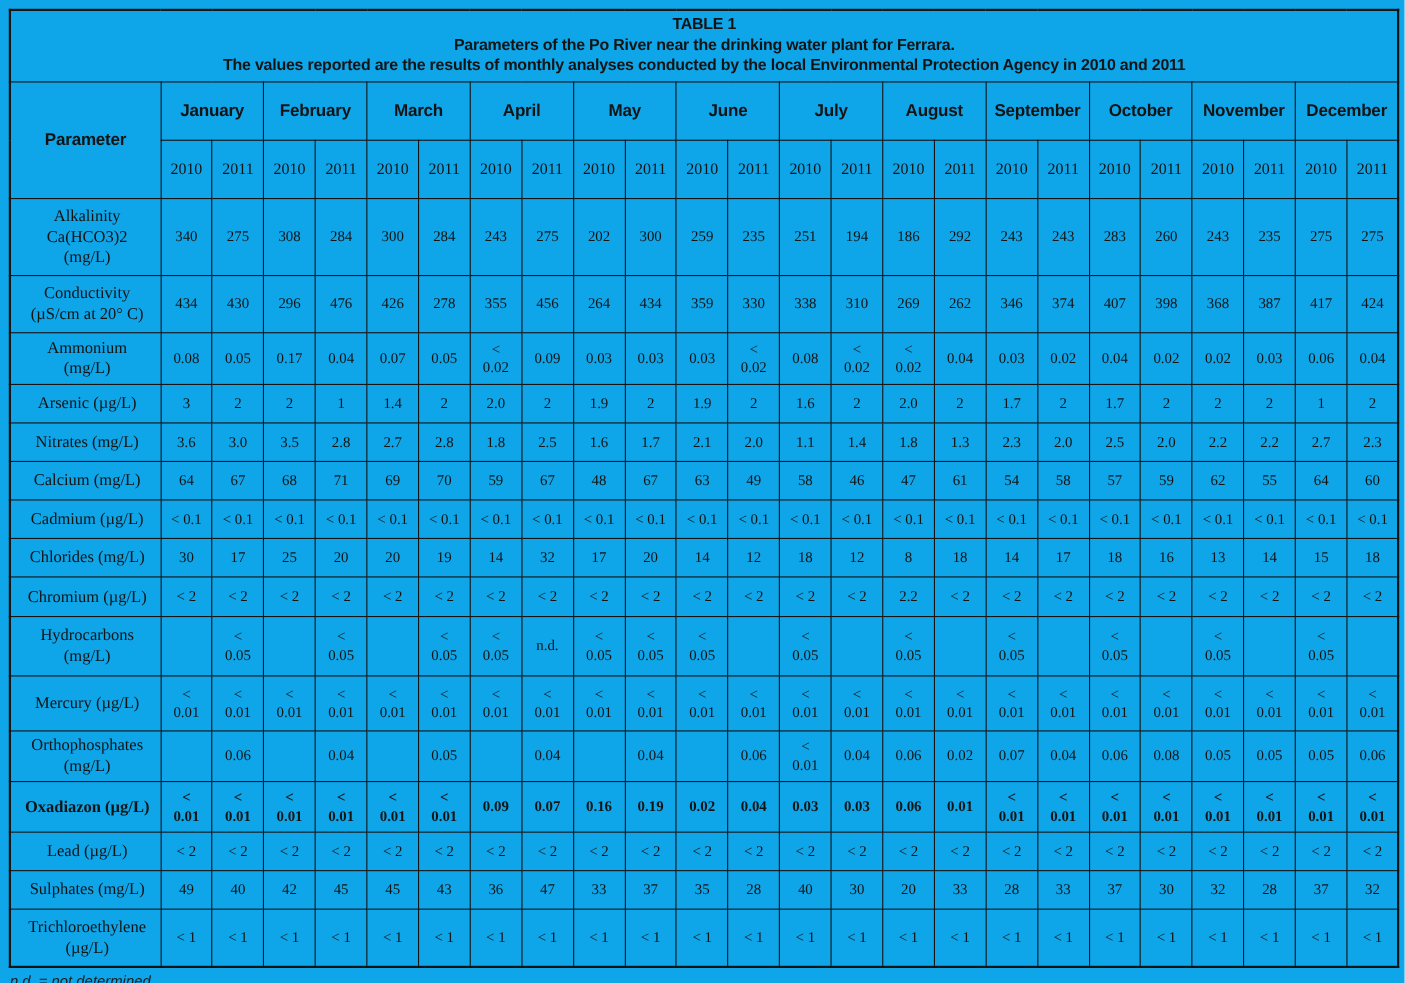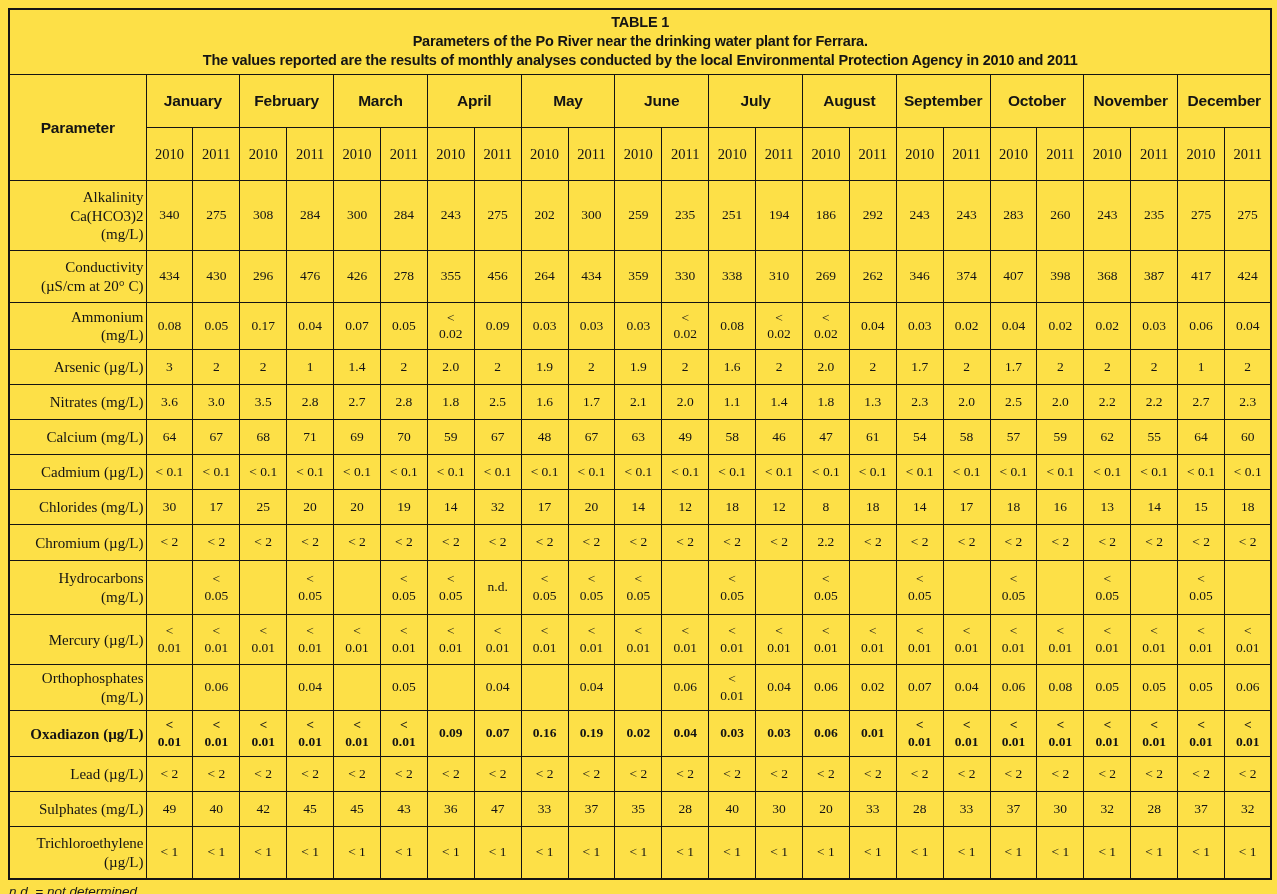--- a/index.html
+++ b/index.html
@@ -1,19 +1,19 @@
 <!DOCTYPE html>
 <html><head>
 <meta charset="utf-8">
 <style>
   html, body { margin: 0; padding: 0; background: #ffffff; }
   .page {
     width: 1277px; height: 894px; box-sizing: border-box;
     padding: 8px 6px 0 8px;
-    background: #fde047; color: #141414;
+    background: #0ea5e9; color: #141414;
     font-family: "Liberation Serif", serif;
     overflow: hidden;
   }
   table.params {
     border-collapse: collapse; table-layout: fixed;
     width: 1262px; border: 2px solid #141414;
   }
   table.params td, table.params th {
     border: 1px solid #141414;
     vertical-align: middle;
@@ -35,21 +35,21 @@
     font-weight: bold; font-size: 15.5px; text-align: center;
     letter-spacing: -0.2px; height: 50px;
   }
   .year-th {
     font-family: "Liberation Serif", serif;
     font-weight: normal; font-size: 14.5px; text-align: center;
     height: 50px;
     margin-left: 29px;
   }
   .label-cell {
-    text-align: right; font-size: 15px; line-height: 1.25;
+    text-align: center; font-size: 15px; line-height: 1.25;
     padding: 2px 2px 2px 5px; white-space: pre-line;
   }
   .data-cell {
     text-align: center; font-size: 13.5px; line-height: 1.25;
     padding: 1px 1px; white-space: pre-line;
   }
   .footnote {
     font-family: "Liberation Sans", sans-serif;
     font-style: italic; font-size: 13.5px;
     margin: 4px 0 0 1px; color: #1a1a1a;

